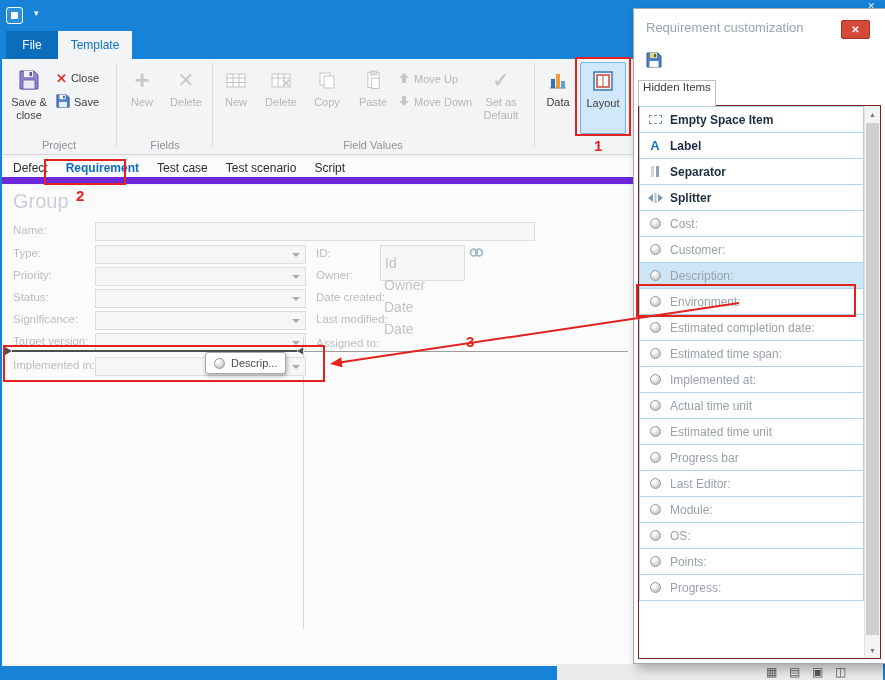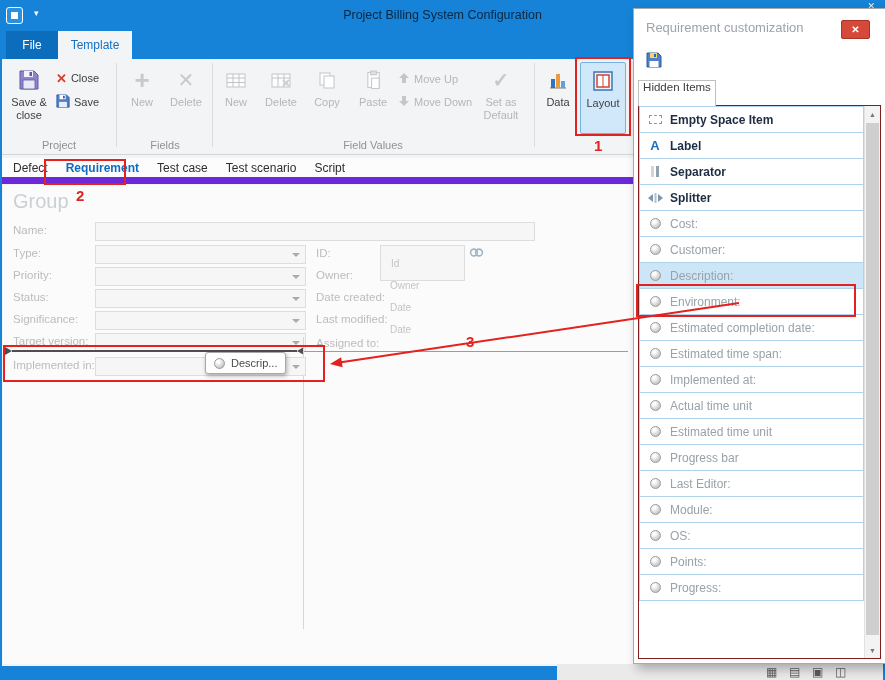--- a/index.html
+++ b/index.html
@@ -29,21 +29,21 @@
 .xgray{color:#c9c9c9;font-size:20px}
 .plusgray{color:#c9c9c9;font-size:26px;font-weight:bold;line-height:22px}
 .checkgray{color:#c9c9c9;font-size:20px;font-weight:bold}
 .doctabs{position:absolute;left:0;top:158px;width:885px;height:26px;background:#fcfcfc;border-bottom:7px solid #6d28d9;display:flex;align-items:center;padding-left:4px}
 .dtab{padding:0 9px;color:#2e2e2e}
 .dtab.on{color:#0e6cc0;font-weight:bold}
 .form{position:absolute;left:3px;top:185px;width:630px;height:479px;background:#fbfbfb}
 .gtitle{position:absolute;left:10px;top:5px;font-size:20px;color:#cbd0d4}
 .flabel{position:absolute;font-size:11.5px;color:#bcbcbc}
 .tfield{position:absolute;height:19px;background:#f6f6f6;border:1px solid #ddd}
-.fval{position:absolute;height:36px;font-size:10px;color:#c4c4c4;display:flex;align-items:center;padding-left:10px}
+.fval{position:absolute;height:36px;font-size:14px;color:#c4c4c4;display:flex;align-items:center;padding-left:4px}
 .combo .carrow{position:absolute;right:5px;top:7px;border-left:4px solid transparent;border-right:4px solid transparent;border-top:4px solid #ababab;width:0;height:0}
 .vline{position:absolute;width:1px;background:#d6d6d6}
 .dline{position:absolute;height:2px;background:#4e4e4e}
 .dlinethin{position:absolute;height:1px;background:#9c9c9c}
 .dlarrow-r{position:absolute;width:0;height:0;border-top:4px solid transparent;border-bottom:4px solid transparent;border-left:7px solid #4e4e4e}
 .dlarrow-l{position:absolute;width:0;height:0;border-top:4px solid transparent;border-bottom:4px solid transparent;border-right:7px solid #4e4e4e}
 .chip{position:absolute;display:flex;align-items:center;gap:6px;padding:0 8px;height:22px;background:#fefefe;border:1px solid #a8a8a8;border-radius:3px;box-shadow:1px 2px 4px rgba(0,0,0,.3);font-size:11px;color:#4a4a4a}
 .circle-icon{display:inline-block;width:11px;height:11px;border-radius:50%;border:1px solid #9b9b9b;background:radial-gradient(circle at 35% 30%,#ffffff 15%,#cacaca 70%,#b0b0b0)}
 .bottom-blue{position:absolute;left:0;top:666px;width:557px;height:14px;background:#1683d8}
 .bottom-gray{position:absolute;left:557px;top:664px;width:328px;height:16px;background:#eaeaea}
@@ -71,21 +71,20 @@
 .overlay{position:absolute;left:0;top:0;z-index:100;pointer-events:none}
 </style>
 </head>
 <body>
 
 <div class="screen">
 
   <div class="titlebar">
     <div class="app-icon"></div>
     <div class="qat">▾</div>
-    <div class="wtitle">Project Billing System Configuration</div>
     <div class="wincontrols">✕</div>
   </div>
 
   <div class="rtabs">
     <div class="rtab file">File</div>
     <div class="rtab active">Template</div>
   </div>
 
   <div class="rbody">
 

